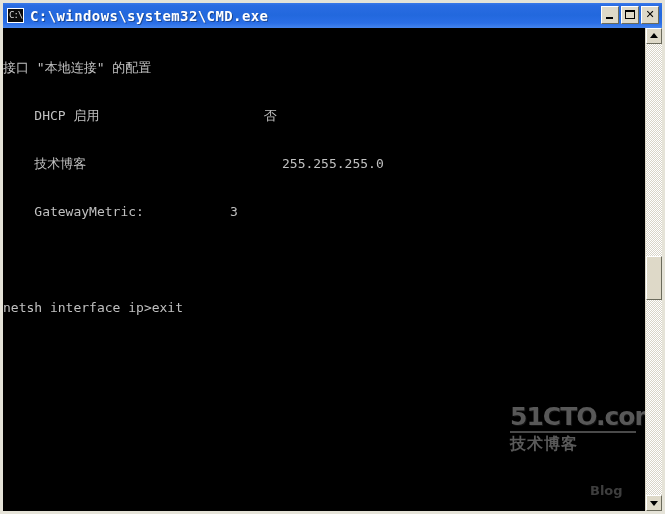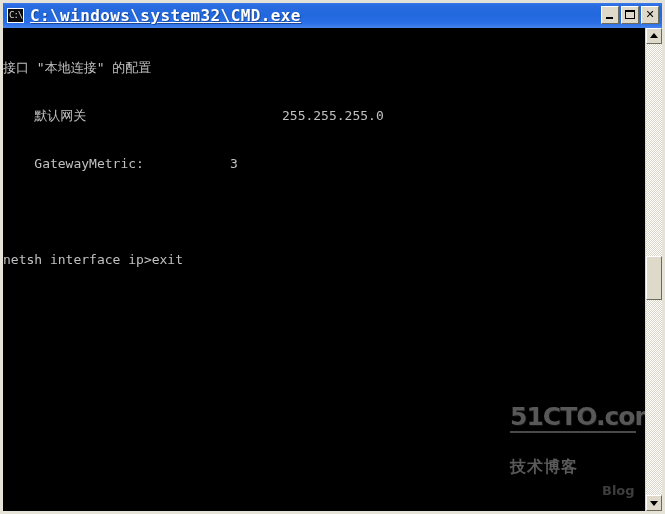--- a/index.html
+++ b/index.html
@@ -57,26 +57,25 @@
     top: -1px;
     font-family: "DejaVu Sans Mono", monospace;
     font-size: 9px;
     line-height: 15px;
     color: #d8d8d8;
     letter-spacing: -1px;
   }
   #title-text {
     color: #ffffff;
     font-family: "DejaVu Sans Mono", monospace;
-    font-size: 16px;
+    font-size: 14px;
     font-weight: bold;
     letter-spacing: 0.4px;
     white-space: nowrap;
     text-shadow: 1px 1px 0 rgba(0,0,0,0.35);
-    text-decoration: underline;
   }
   #window-buttons {
     position: absolute;
     right: 3px;
     top: 3px;
     display: flex;
     gap: 2px;
   }
   .win-btn {
     width: 18px;
@@ -221,22 +220,22 @@
     text-shadow: 1px 1px 0 #111;
   }
   #wm-rule {
     height: 2px;
     background: #4a4a4a;
     margin: 1px 0 2px 0;
     width: 126px;
   }
   #wm-sub-row {
     display: flex;
-    align-items: center;
-    gap: 24px;
+    align-items: flex-start;
+    gap: 12px;
   }
   #wm-sub {
     font-family: "DejaVu Sans", sans-serif;
     font-size: 16px;
     font-weight: bold;
     color: #5a5a5a;
     letter-spacing: 1px;
     line-height: 18px;
   }
   #wm-blog {
@@ -268,21 +267,22 @@
       </div>
       <div class="win-btn">
         <span>✕</span>
       </div>
     </div>
   </div>
 
   <div id="console-area">
     <div id="console-text">
       <div class="console-line">接口 "本地连接" 的配置</div>
-      <div class="console-line">    默认网关                         255.255.255.0</div>
+      <div class="console-line">    DHCP 启用                     否</div>
+      <div class="console-line">    技术博客                         255.255.255.0</div>
       <div class="console-line">    GatewayMetric:           3</div>
       <div class="console-line"></div>
       <div class="console-line">netsh interface ip&gt;exit</div>
       <div class="console-line"></div>
       
       
       
       
       
       

